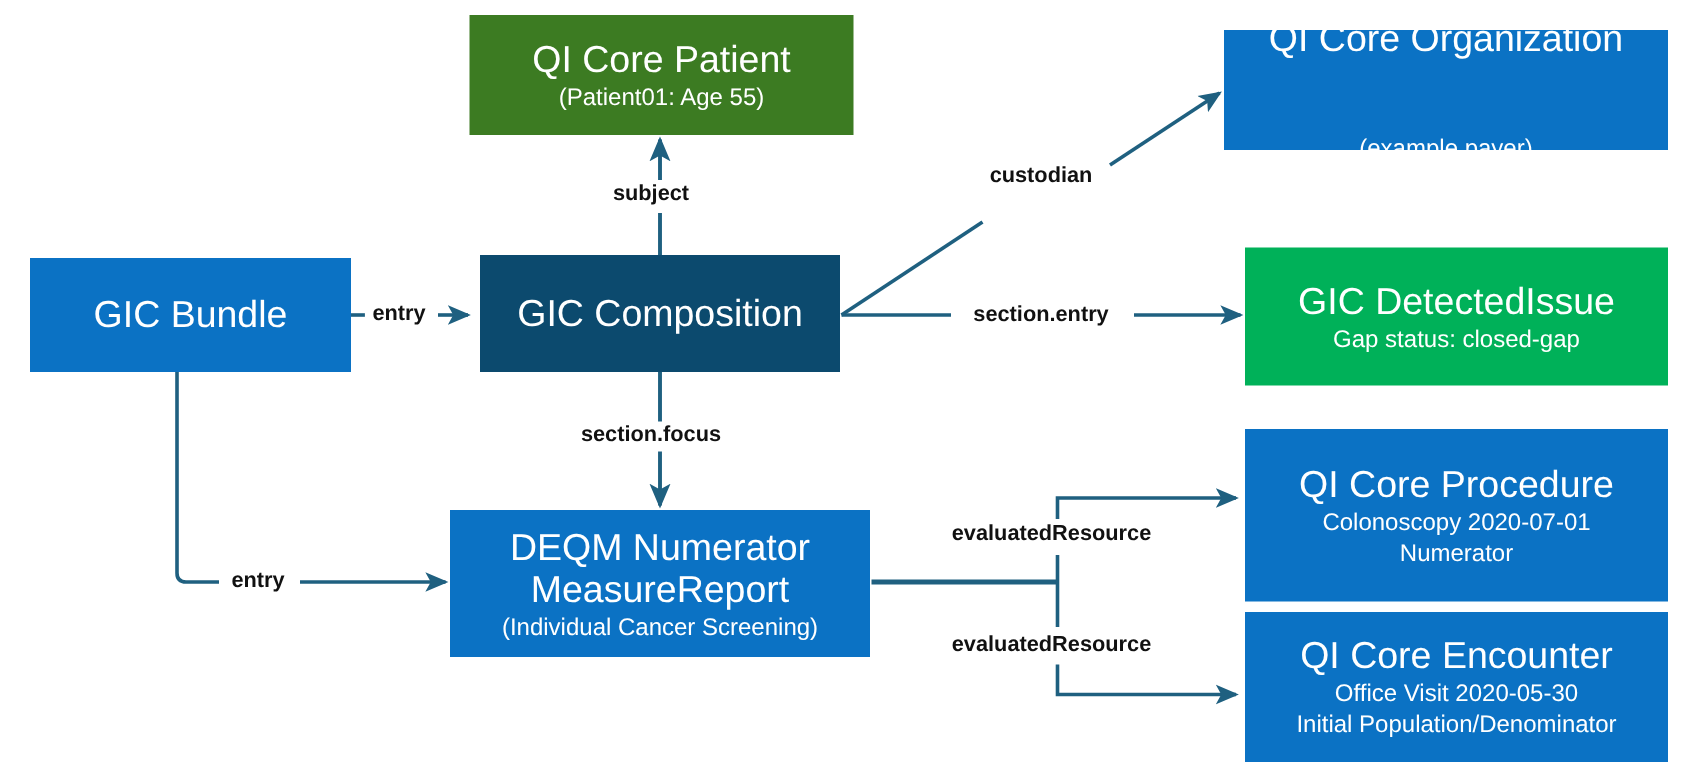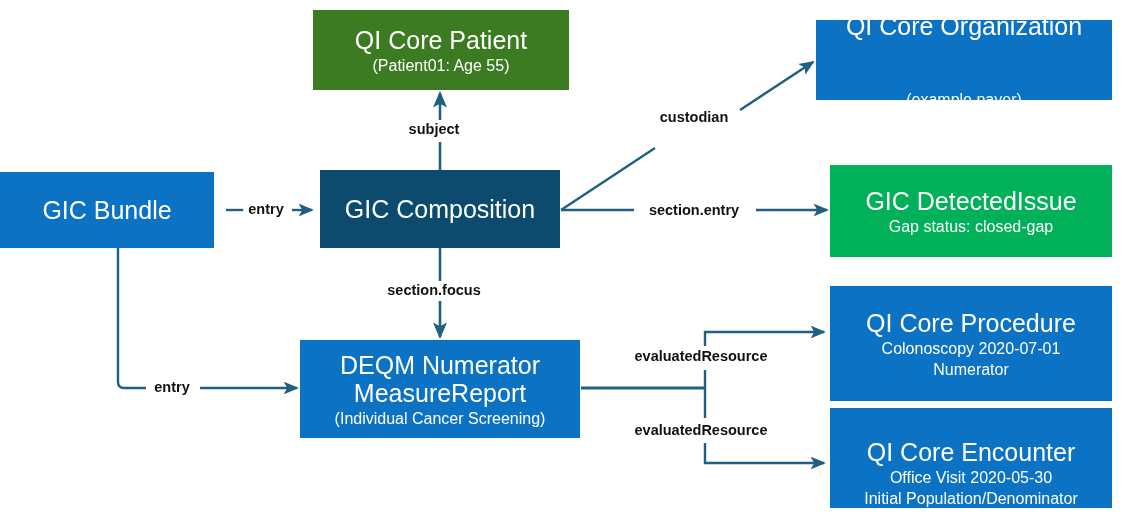--- a/index.html
+++ b/index.html
@@ -94,21 +94,21 @@
 
     <line x1="581" y1="388" x2="705" y2="388" stroke="#1F6080" stroke-width="3.2"></line>
     <line x1="705" y1="388" x2="705" y2="370" stroke="#1F6080" stroke-width="2.4"></line>
     <line x1="705" y1="388" x2="705" y2="418" stroke="#1F6080" stroke-width="2.4"></line>
 
     <path d="M705,346 L705,332 L824,332" fill="none" stroke="#1F6080" stroke-width="2.4" marker-end="url(#arrowhead)"></path>
 
     <path d="M705,443 L705,463 L824,463" fill="none" stroke="#1F6080" stroke-width="2.4" marker-end="url(#arrowhead)"></path>
   </svg>
 
-  <div class="node-box" style="left:0; top:172px; width:214px; height:76px; background:#0B72C4;">
+  <div class="node-box" style="left:20px; top:172px; width:214px; height:76px; background:#0B72C4;">
     <div class="node-title">GIC Bundle</div>
   </div>
 
   <div class="node-box" style="left:320px; top:170px; width:240px; height:78px; background:#0c4a6e;">
     <div class="node-title">GIC Composition</div>
   </div>
 
   <div class="node-box" style="left:313px; top:10px; width:256px; height:80px; background:#3C7B22;">
     <div class="node-title">QI Core Patient</div>
     <div class="node-sub">(Patient01: Age 55)</div>
@@ -129,21 +129,21 @@
     <div class="node-title">MeasureReport</div>
     <div class="node-sub">(Individual Cancer Screening)</div>
   </div>
 
   <div class="node-box" style="left:830px; top:286px; width:282px; height:115px; background:#0B72C4;">
     <div class="node-title">QI Core Procedure</div>
     <div class="node-sub">Colonoscopy 2020-07-01</div>
     <div class="node-sub">Numerator</div>
   </div>
 
-  <div class="node-box" style="left:830px; top:408px; width:282px; height:100px; background:#0B72C4;justify-content:flex-end;">
+  <div class="node-box" style="left:830px; top:408px; width:282px; height:100px; background:#0B72C4;">
     <div class="node-title">QI Core Encounter</div>
     <div class="node-sub">Office Visit 2020-05-30</div>
     <div class="node-sub">Initial Population/Denominator</div>
   </div>
 
   <div class="edge-label" style="left:266px; top:210px; transform:translate(-50%,-50%);">entry</div>
 
   <div class="edge-label" style="left:434px; top:130px; transform:translate(-50%,-50%);">subject</div>
 
   <div class="edge-label" style="left:694px; top:118px; transform:translate(-50%,-50%);">custodian</div>

